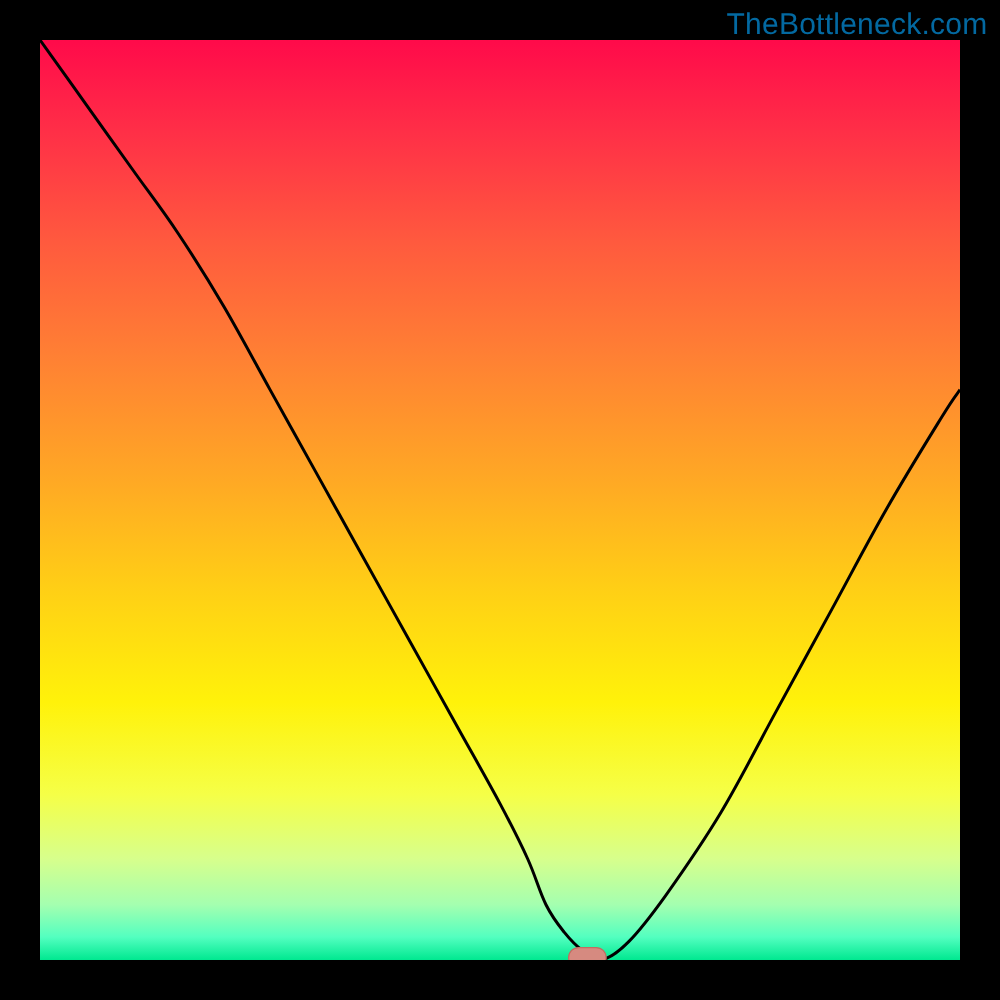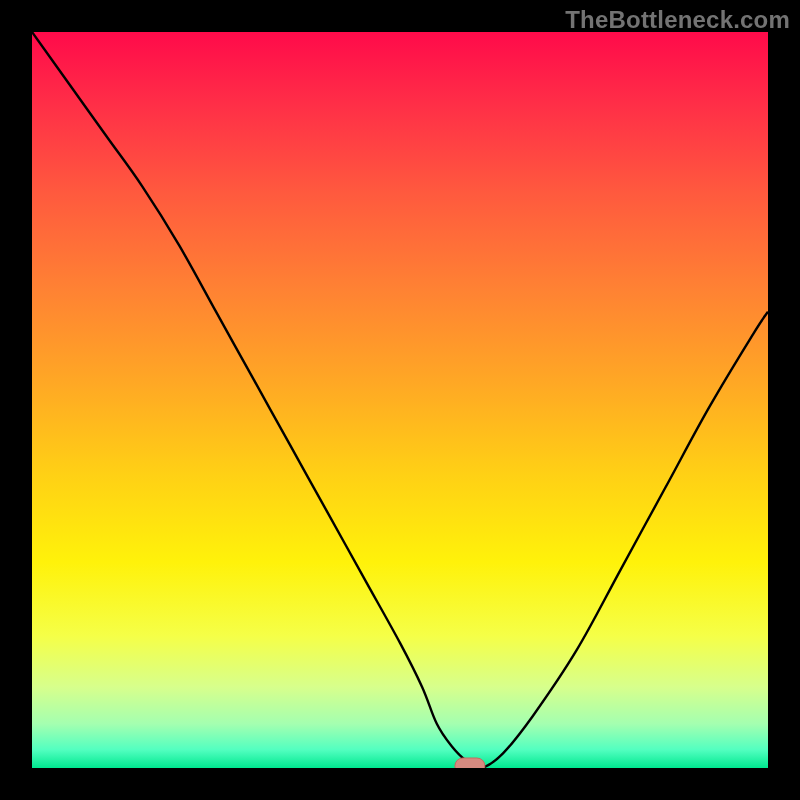--- a/index.html
+++ b/index.html
@@ -24,22 +24,22 @@
     top: 32px;
     width: 736px;
     height: 736px;
   }
   .watermark {
     position: absolute;
     top: 6px;
     right: 10px;
     font-family: Arial, Helvetica, sans-serif;
     font-size: 24px;
-    font-weight: 700;
-    color: #737373;
+    font-weight: 400;
+    color: #0369a1;
     letter-spacing: 0.2px;
     user-select: none;
   }
 </style>
 </head>
 <body>
 
 <div class="frame">
   <svg class="plot" width="736" height="736" viewBox="0 0 736 736">
     <defs>

